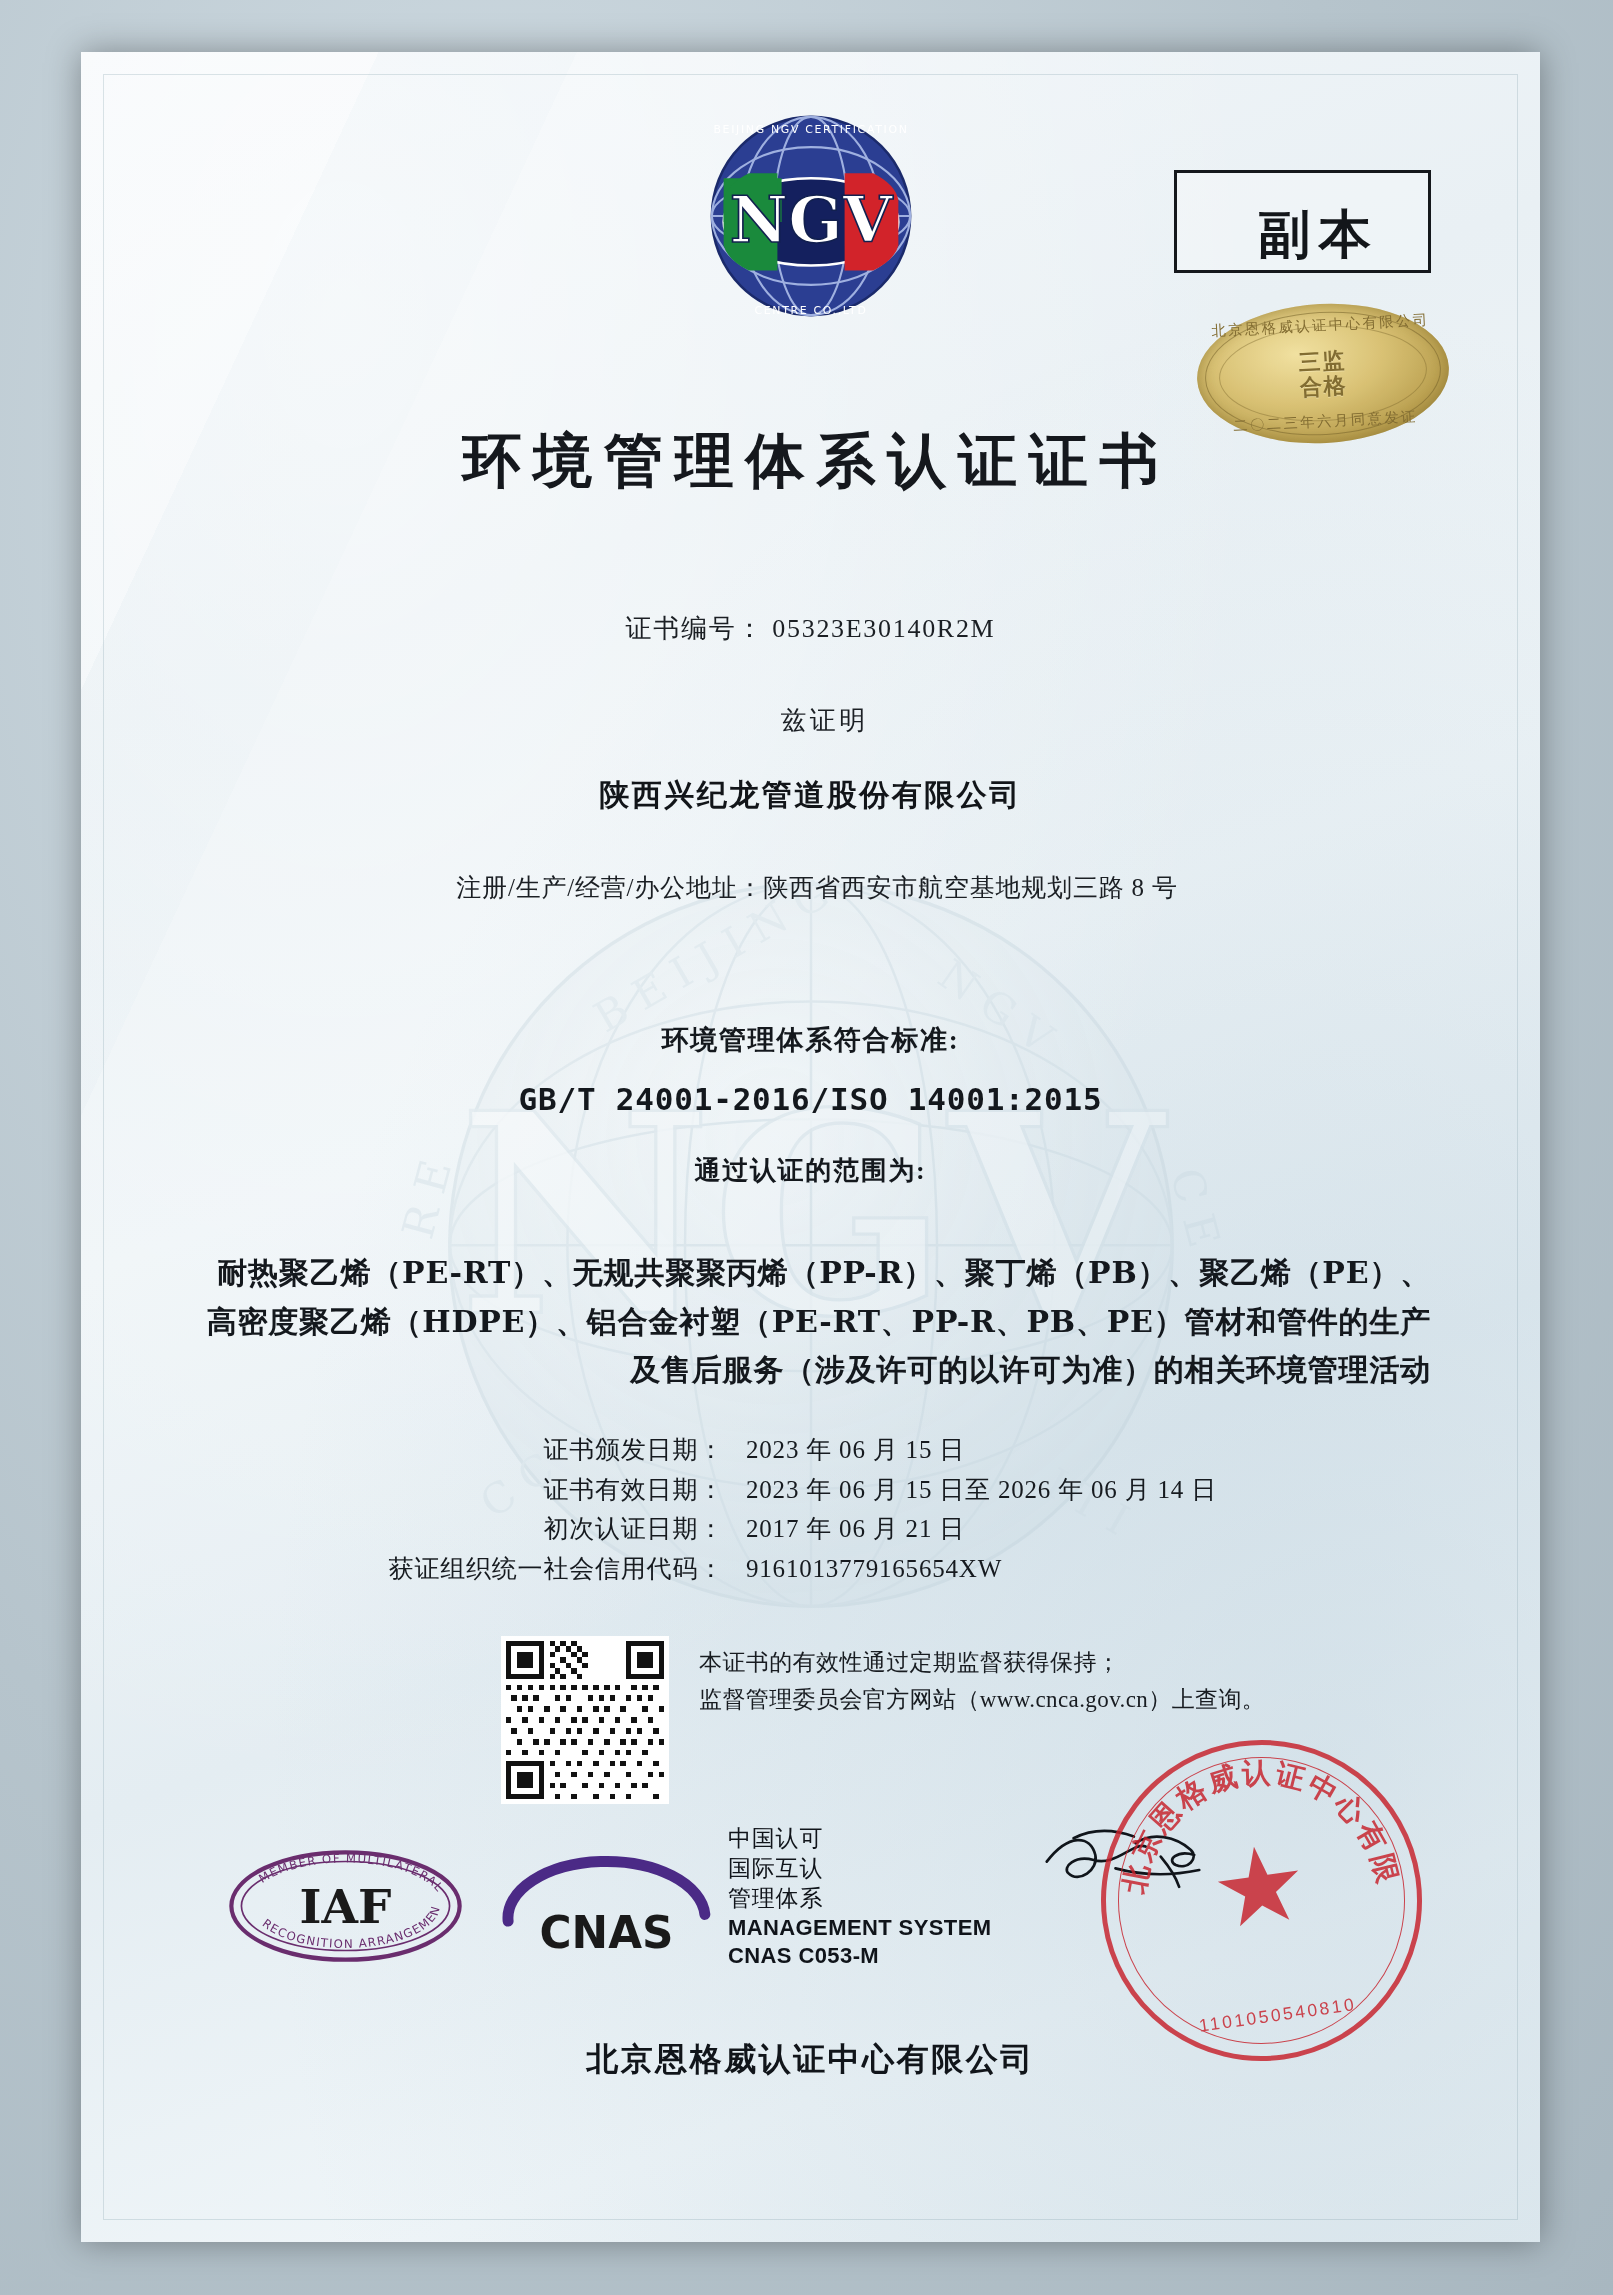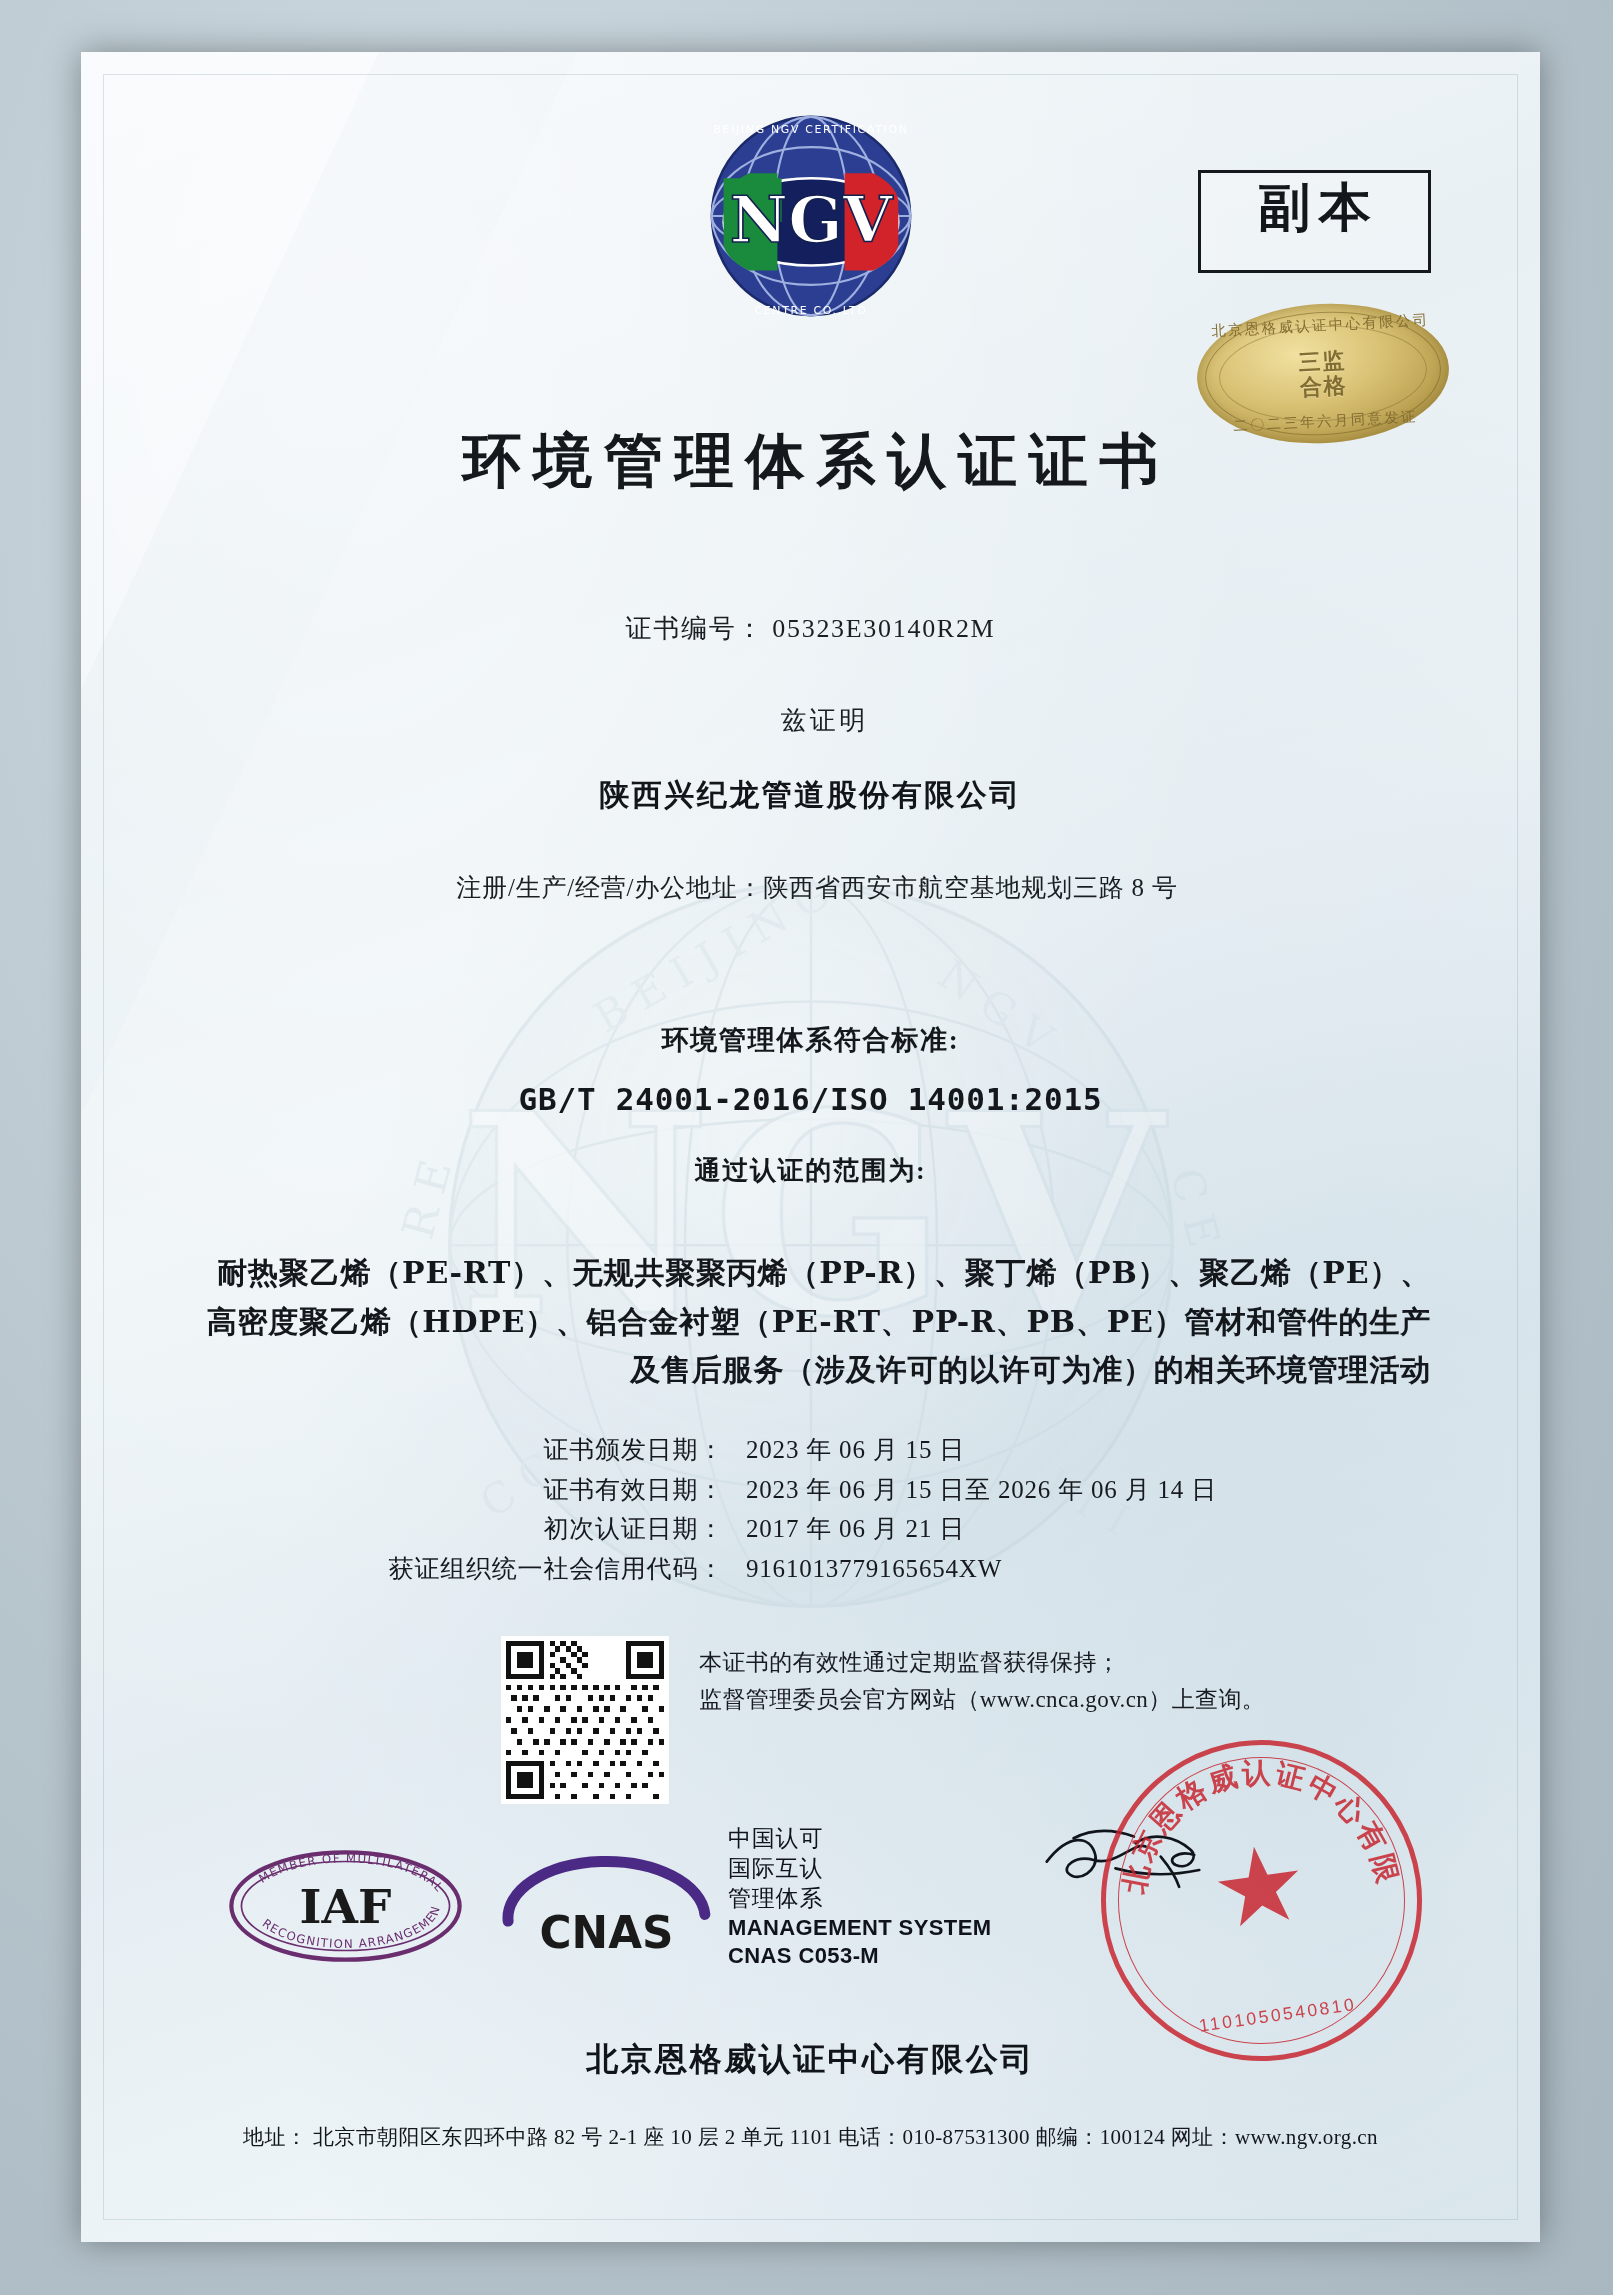--- a/index.html
+++ b/index.html
@@ -55,22 +55,23 @@
     position:absolute;left:50%;top:59px;transform:translateX(-50%);
     width:252px;height:210px;
   }
   .logo svg{width:100%;height:100%;}
 
   
   .copy-box{
     position:absolute;right:109px;top:118px;
     width:227px;height:97px;
     border:3.4px solid #15181c;
-    display:flex;align-items:flex-start;justify-content:center;
+    display:flex;align-items:flex-end;justify-content:center;
     background:rgba(255,255,255,.25);
+    padding-left:24px;
   }
   .copy-box span{
     font-family:"DejaVu Sans", sans-serif;
     font-size:52px;font-weight:700;letter-spacing:8.4px;
     color:#13161a;padding-left:8.4px;
   }
 
   
   .gold-seal{
     position:absolute;right:91px;top:252px;
@@ -552,16 +553,15 @@
           <text font-family="DejaVu Serif, serif" font-size="34" font-weight="bold" fill="#c7202a" letter-spacing="4">
             <textPath href="#sealArc" startOffset="6%">北京恩格威认证中心有限公司</textPath>
           </text>
           <text x="185" y="205" text-anchor="middle" font-size="110" fill="#c7202a">★</text>
         </svg>
       </div>
       <div class="code">1101050540810</div>
     </div>
 
     <div class="issuer">北京恩格威认证中心有限公司</div>
-    <div class="footer">地址： 北京市朝阳区东四环中路 82 号 2-1 座 10 层 2 单元 1101  电话：010-87531300  邮编：100124  网址：www.ngv.org.cn</div>
   </div>
 </div>
 
 
 </body></html>

